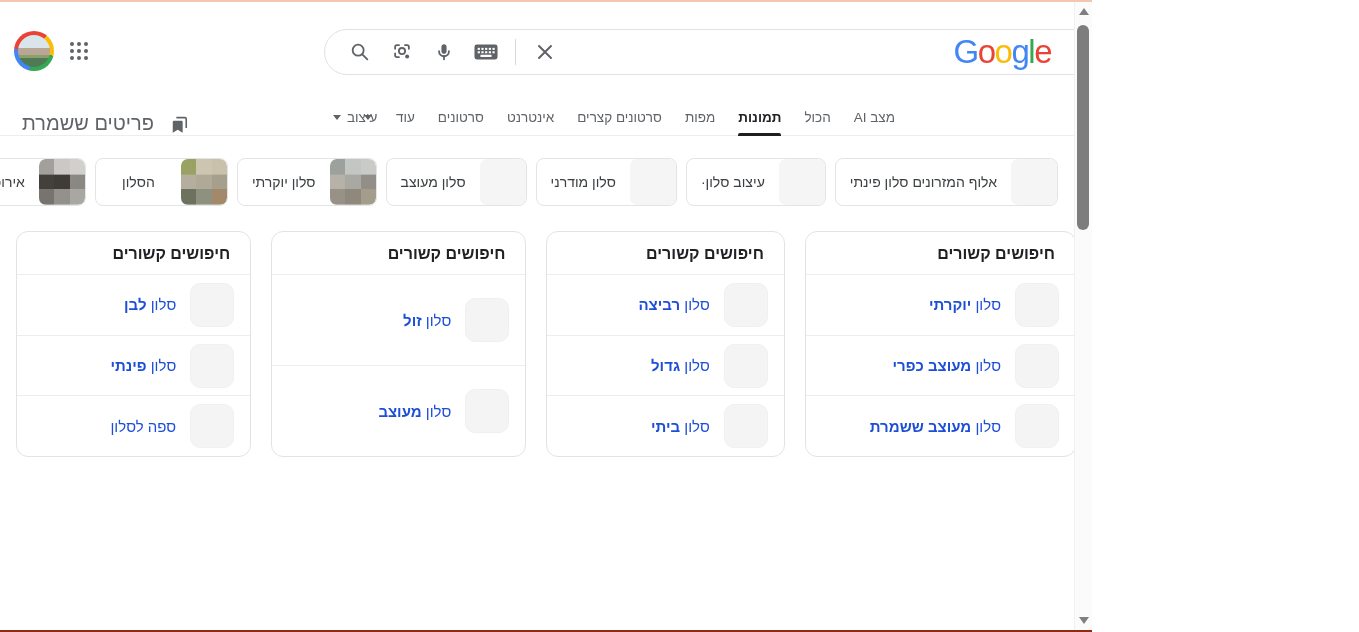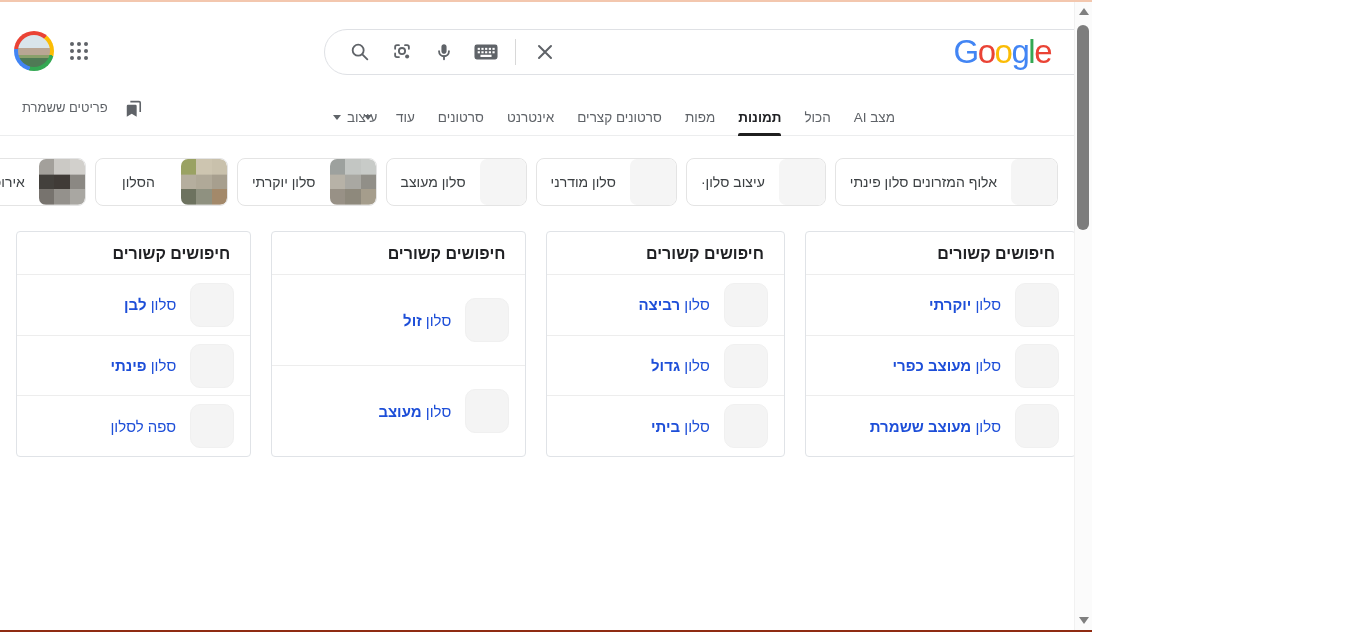--- a/index.html
+++ b/index.html
@@ -40,22 +40,22 @@
   .tabs{position:absolute;right:197px;top:0;height:35px;display:flex;gap:23px;}
   .tab{position:relative;height:35px;display:flex;align-items:center;gap:24px;font-size:13.5px;
        color:#5f6368;cursor:pointer;white-space:nowrap;}
   .tab.active{color:#202124;font-weight:bold;}
   .tab.active::after{content:"";position:absolute;left:0;right:0;bottom:-1px;height:3px;
        background:#1f1f1f;border-radius:2px 2px 0 0;}
   .dd-arrow{width:0;height:0;border-left:4px solid transparent;border-right:4px solid transparent;
        border-top:5px solid #5f6368;display:inline-block;}
   .tools{position:absolute;left:333px;top:0;height:35px;display:flex;align-items:center;gap:6px;
        font-size:13.5px;color:#5f6368;cursor:pointer;}
-  .saved{position:absolute;left:22px;top:0;height:35px;display:flex;align-items:flex-start;gap:16px;
-       font-size:13px;color:#5f6368;cursor:pointer;}
+  .saved{position:absolute;left:22px;top:0;height:35px;display:flex;align-items:flex-end;gap:16px;
+       font-size:20px;color:#5f6368;cursor:pointer;}
   .saved svg{flex:none;}
 
   
   .chips-row{position:absolute;top:158px;left:0;right:34px;height:48px;display:flex;gap:9px;overflow:hidden;}
   .chip{flex:none;box-sizing:border-box;height:48px;border:1px solid #e4e4e4;border-radius:8px;
         background:#fff;display:flex;align-items:center;cursor:pointer;overflow:hidden;}
   .chip-label{flex:1;text-align:center;font-size:14px;color:#3c4043;padding:0 14px;white-space:nowrap;}
   .chip-thumb{flex:none;width:46px;height:46px;border-radius:7px;background:#f5f5f5;}
   .chip:nth-child(1){min-width:212px}.chip:nth-child(2){min-width:100px}
   .chip:nth-child(3){min-width:125px}.chip:nth-child(4){min-width:136px}
@@ -76,21 +76,21 @@
      linear-gradient(to right,#a3a09b 0 33.4%,#cbc9c5 33.4% 66.7%,#d2d0cc 66.7%),
      linear-gradient(to right,#43403c 0 33.4%,#403b37 33.4% 66.7%,#8b8883 66.7%),
      linear-gradient(to right,#77736e 0 33.4%,#94918c 33.4% 66.7%,#a9a7a2 66.7%);}
   .t-mosaic-green{background-image:
      linear-gradient(to right,#8a8f7e 0 33.4%,#6e7a6b 33.4% 66.7%,#777d6e 66.7%),
      linear-gradient(to right,#9b9482 0 33.4%,#7c8073 33.4% 66.7%,#6d7366 66.7%),
      linear-gradient(to right,#8c8476 0 33.4%,#5f6757 33.4% 66.7%,#545d4f 66.7%);}
 
   
   .cards{position:absolute;top:231px;right:16px;left:16px;height:226px;display:flex;gap:20px;}
-  .card{box-sizing:border-box;border:1px solid #e0e3e7;border-radius:4px;background:#fff;
+  .card{box-sizing:border-box;border:1px solid #e0e3e7;border-radius:12px;background:#fff;
         display:flex;flex-direction:column;overflow:hidden;}
   .card:nth-child(1){width:339px}.card:nth-child(2){width:298px}
   .card:nth-child(3){width:319px}.card:nth-child(4){width:294px}
   .card-title{padding:13px 20px 11px;font-size:16px;font-weight:bold;color:#202124;
         border-bottom:1px solid #ededed;}
   .card-row{flex:1;display:flex;align-items:center;gap:14px;padding:0 16px 0 20px;
         border-bottom:1px solid #ededed;cursor:pointer;}
   .card-row:last-child{border-bottom:none;text-align:center;}
   .row-thumb{flex:none;width:44px;height:44px;border-radius:10px;background:#f4f4f4;
         border:1px solid #f0f0f0;box-sizing:border-box;}

